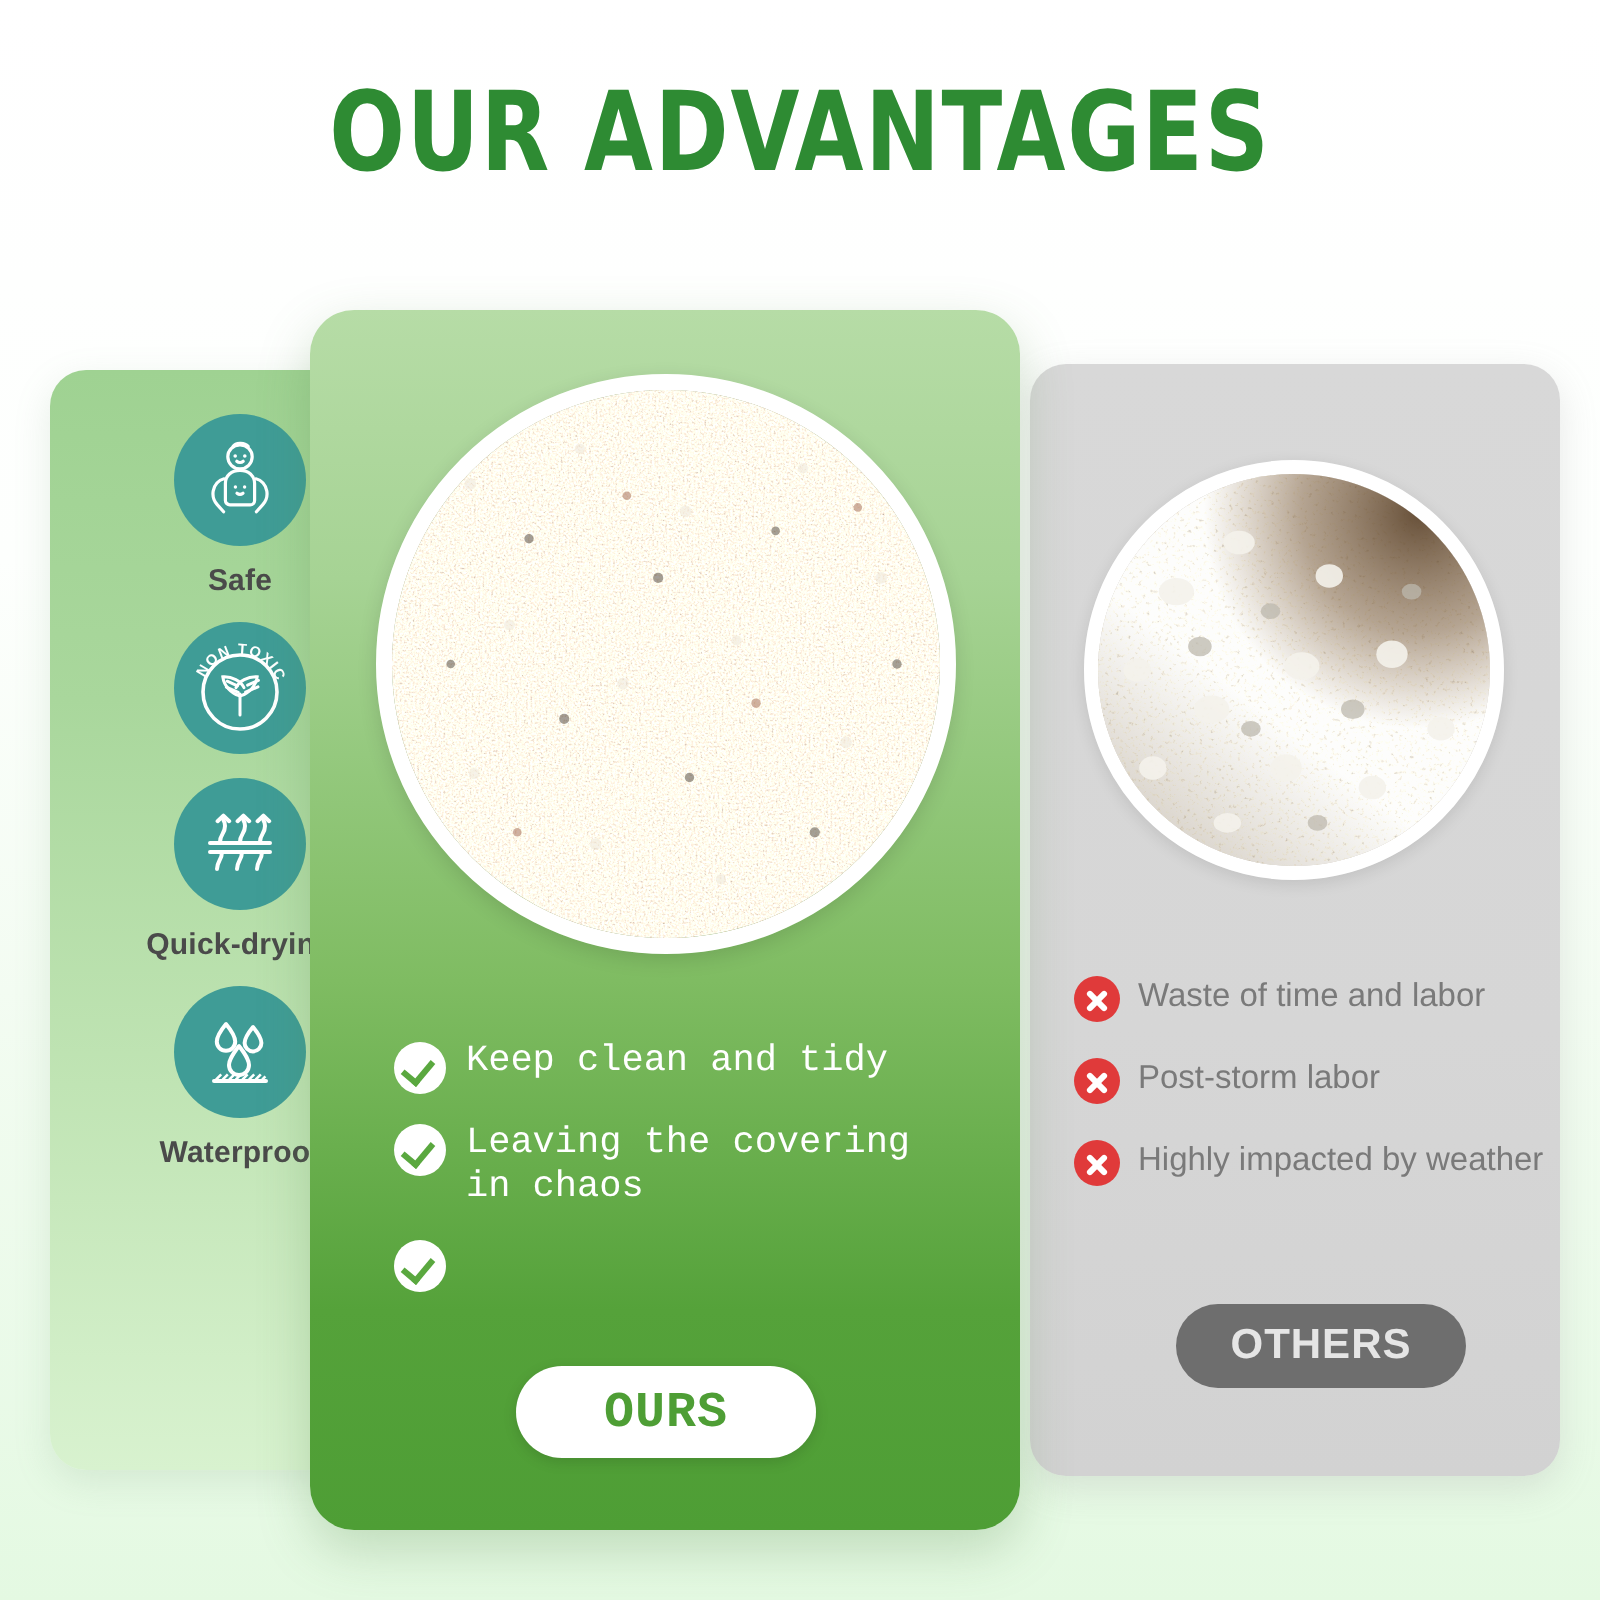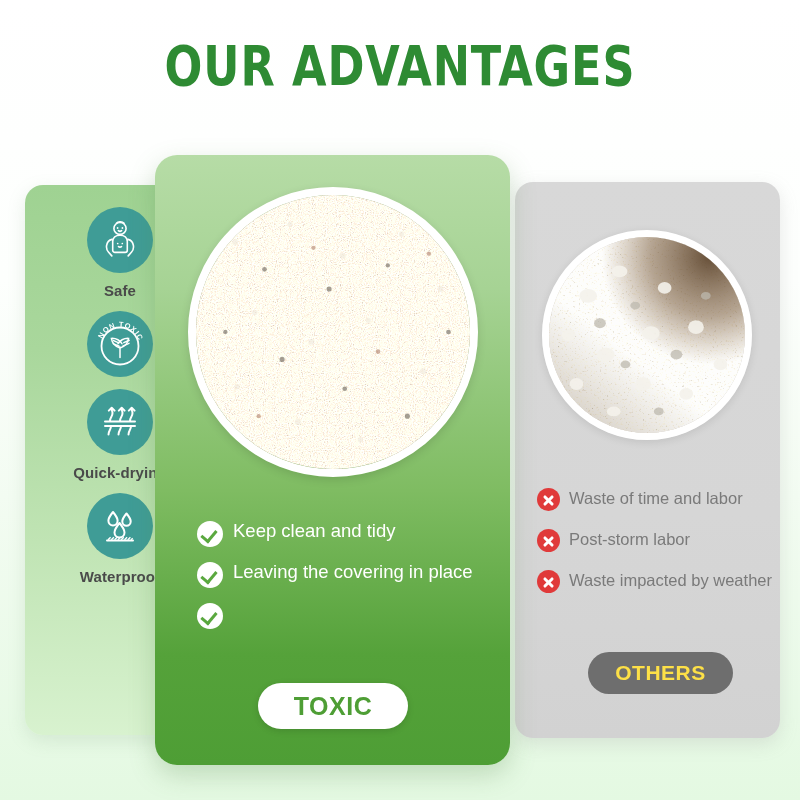--- a/index.html
+++ b/index.html
@@ -61,29 +61,30 @@
     content:""; position:absolute; left:5px; top:10.5px;
     width:13px; height:3px; background:#fff; border-radius:2px;
   }
   .cross::before { transform:rotate(45deg); }
   .cross::after { transform:rotate(-45deg); }
   .con-text { font-size:16.5px; color:#7a7a7a; line-height:1.34; }
   .others-badge {
     position:absolute; left:73px; top:470px; width:145px; height:42px;
     border-radius:21px; background:#6e6e6e;
     display:flex; align-items:center; justify-content:center;
-    font-size:21px; font-weight:bold; color:#fde047; letter-spacing:0.5px;
+    font-size:21px; font-weight:bold; color:#e5e5e5; letter-spacing:0.5px;
   }
 
   
   .center-panel {
     position:absolute; left:155px; top:155px; width:355px; height:610px;
     border-radius:22px;
     background:linear-gradient(180deg,#b6dca6 0%,#a6d394 22%,#7fbc62 55%,#55a23a 82%,#4e9e35 100%);
     box-shadow:0 10px 26px rgba(90,140,80,0.28);
+    font-family:Liberation Mono, monospace;
   }
   .ours-photo {
     position:absolute; left:33px; top:32px; width:290px; height:290px;
     border-radius:50%; border:8px solid #ffffff;
     box-shadow:0 3px 10px rgba(0,0,0,0.12);
     overflow:hidden;
   }
   .pro-list { position:absolute; left:42px; top:365px; width:290px; }
   .pro-item { display:flex; align-items:flex-start; margin-bottom:14px; }
   .check {
@@ -245,21 +246,21 @@
     <div class="con-item">
       <span class="cross"></span>
       <span class="con-text">Waste of time and labor</span>
     </div>
     <div class="con-item">
       <span class="cross"></span>
       <span class="con-text">Post-storm labor</span>
     </div>
     <div class="con-item">
       <span class="cross"></span>
-      <span class="con-text">Waste impacted by weather</span>
+      <span class="con-text">Highly impacted by weather</span>
     </div>
   </div>
 
   <div class="others-badge">OTHERS</div>
 </div>
 
 <div class="center-panel">
 
   <div class="ours-photo">
     <svg class="tex" viewBox="0 0 280 280" preserveAspectRatio="none">
@@ -313,21 +314,21 @@
     </svg>
   </div>
 
   <div class="pro-list">
     <div class="pro-item">
       <span class="check"></span>
       <span class="pro-text">Keep clean and tidy</span>
     </div>
     <div class="pro-item">
       <span class="check"></span>
-      <span class="pro-text">Leaving the covering in place</span>
+      <span class="pro-text">Leaving the covering in chaos</span>
     </div>
     <div class="pro-item">
       <span class="check"></span>
     </div>
   </div>
 
-  <div class="ours-badge">TOXIC</div>
+  <div class="ours-badge">OURS</div>
 </div>
 
 </body></html>

